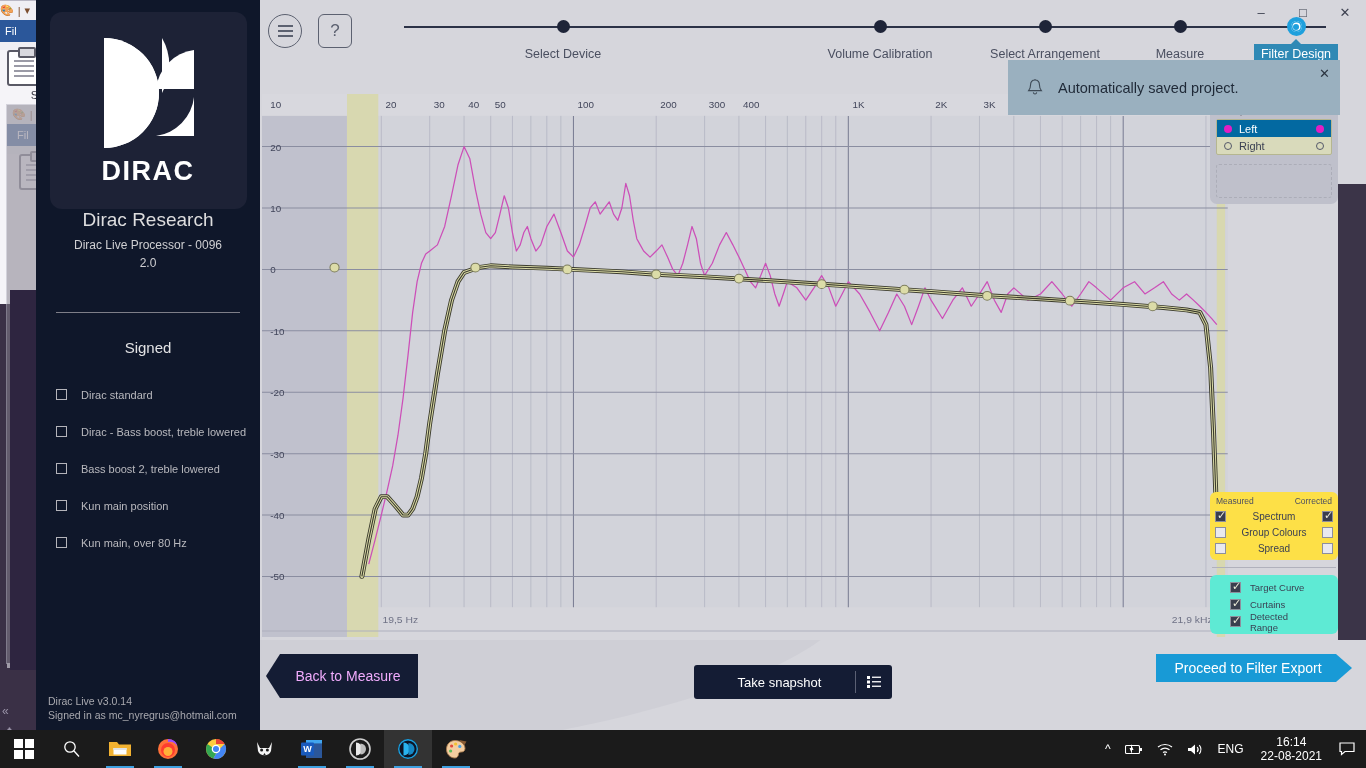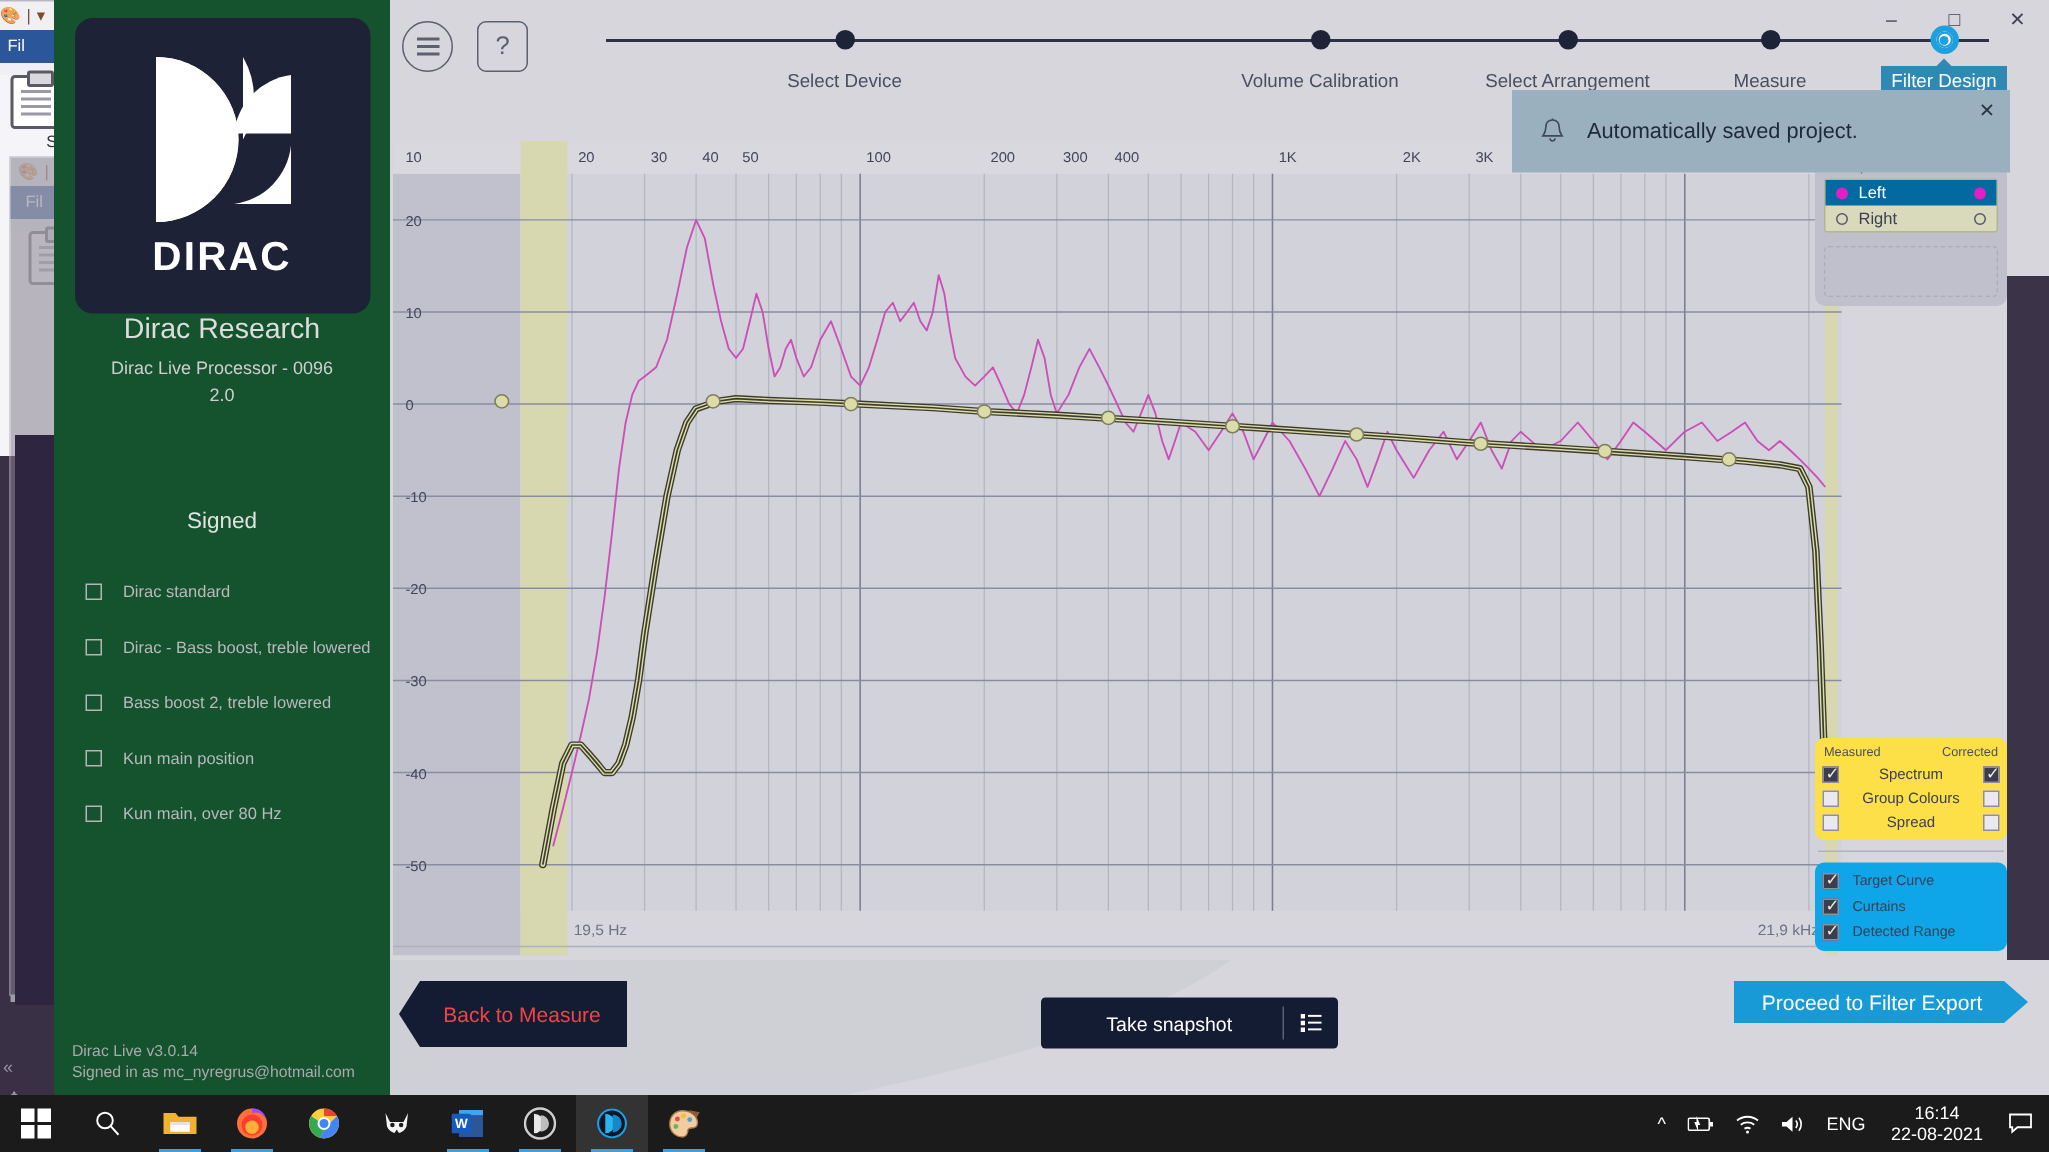--- a/index.html
+++ b/index.html
@@ -53,23 +53,23 @@
     display: flex; align-items: flex-start; justify-content: flex-end; gap: 0;
     z-index: 40;
   }
   .winctl div {
     width: 42px; height: 24px; display: flex; align-items: center; justify-content: center;
     color: #3e4251; font-size: 13px;
   }
 
   
   .sidebar {
-    width: 224px; flex: 0 0 224px; background: #14532d;
+    width: 224px; flex: 0 0 224px; background: #0f172a;
     position: relative; padding: 12px;
-    display: flex; flex-direction: column; align-items: center;
+    display: flex; flex-direction: column;
   }
   .logo-card {
     width: 197px; height: 197px; margin: 0 auto; border-radius: 12px;
     background: #1d2236; display: flex; flex-direction: column;
     align-items: center; justify-content: center; gap: 4px;
   }
   .logo-mark { width: 104px; height: 118px; }
   .logo-word { color: #fff; font-size: 27px; font-weight: bold; letter-spacing: 1.5px; }
   .brand {
     text-align: center; color: #ddddde; font-size: 19px; font-weight: 300;
@@ -183,39 +183,39 @@
   .legend-row { display:flex; align-items:center; justify-content:space-between; height: 16px; }
   .legend-row .nm { font-size: 10px; color:#3a3f52; }
   .chk {
     width: 11px; height: 11px; background:#e9e9ee; border:1px solid #8d8f9d; position:relative;
   }
   .chk.on { background:#3a3e4e; }
   .chk.on::after {
     content:"✓"; position:absolute; left:1px; top:-3px; font-size:11px; color:#efeedb;
   }
   .legend-sep { height:1px; background:#b0b1bc; margin: 7px 2px; }
-  .legend-card2 { background:#0ea5e9; border-radius:6px; padding: 4px 5px; }
+  .legend-card2 { background:#5eead4; border-radius:6px; padding: 4px 20px; }
   .legend-row2 { display:flex; align-items:center; gap: 9px; height: 17px; }
 
   
   .side-strip { position:absolute; right:0; top: 92px; bottom: 0; width: 28px; background:#3b3448; }
   .side-strip .arrow { color:#b9b5c4; font-size:11px; text-align:center; }
 
   
   .bottombar {
     position: absolute; left: 0; right: 0; bottom: 0; height: 90px;
     background: #d6d6dc; overflow: hidden;
   }
   .bb-swoosh {
     position:absolute; left: -40px; top: -36px; width: 640px; height: 150px;
     background: #cfcfd6; border-radius: 0 0 100% 0; transform: rotate(-3deg);
   }
   .btn-back {
     position:absolute; left: 6px; top: 14px; width: 152px; height: 44px;
-    background:#141c34; color:#ef4444; font-size: 14px;
+    background:#141c34; color:#f0abfc; font-size: 14px;
     display:flex; align-items:center; justify-content:center;
     clip-path: polygon(14px 0, 100% 0, 100% 100%, 14px 100%, 0 50%);
     padding-left: 12px;
   }
   .btn-snap {
     position:absolute; left: 434px; top: 25px; width: 198px; height: 34px;
     background:#141c34; color:#fff; font-size: 13px;
     display:flex; align-items:center; border-radius: 3px;
   }
   .btn-snap .txt { flex:1; text-align:center; padding-left: 10px; }

